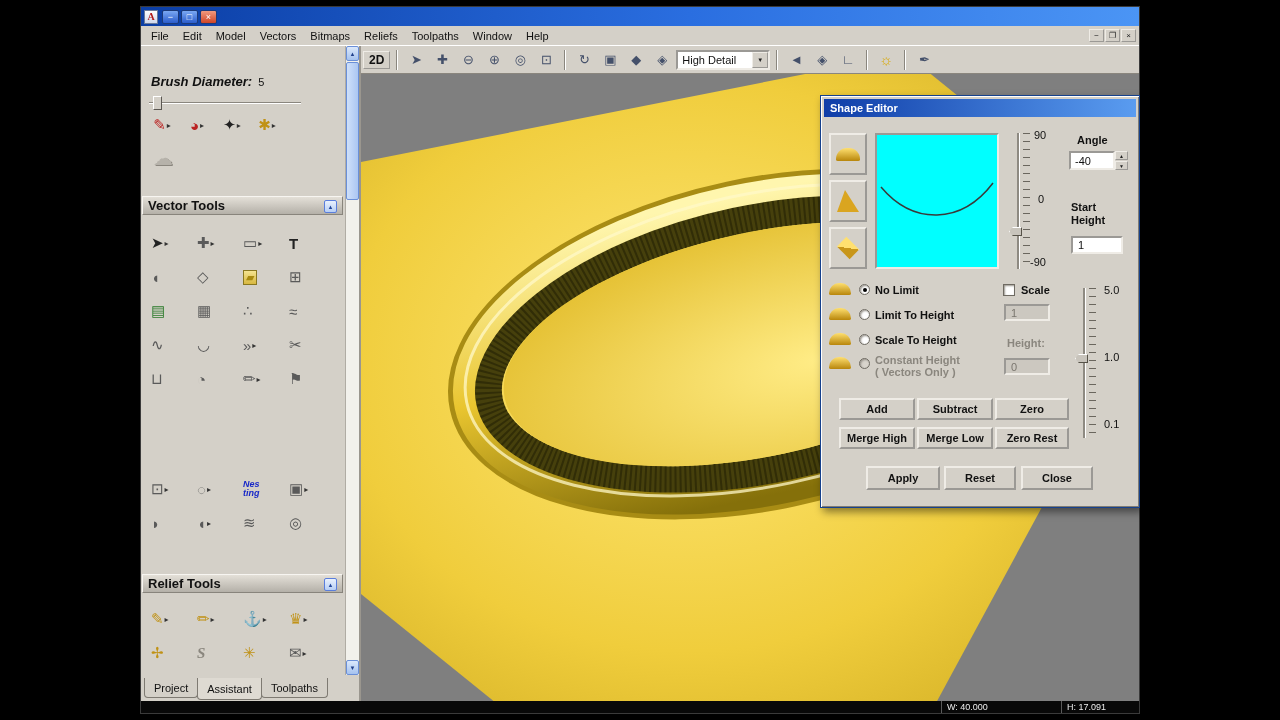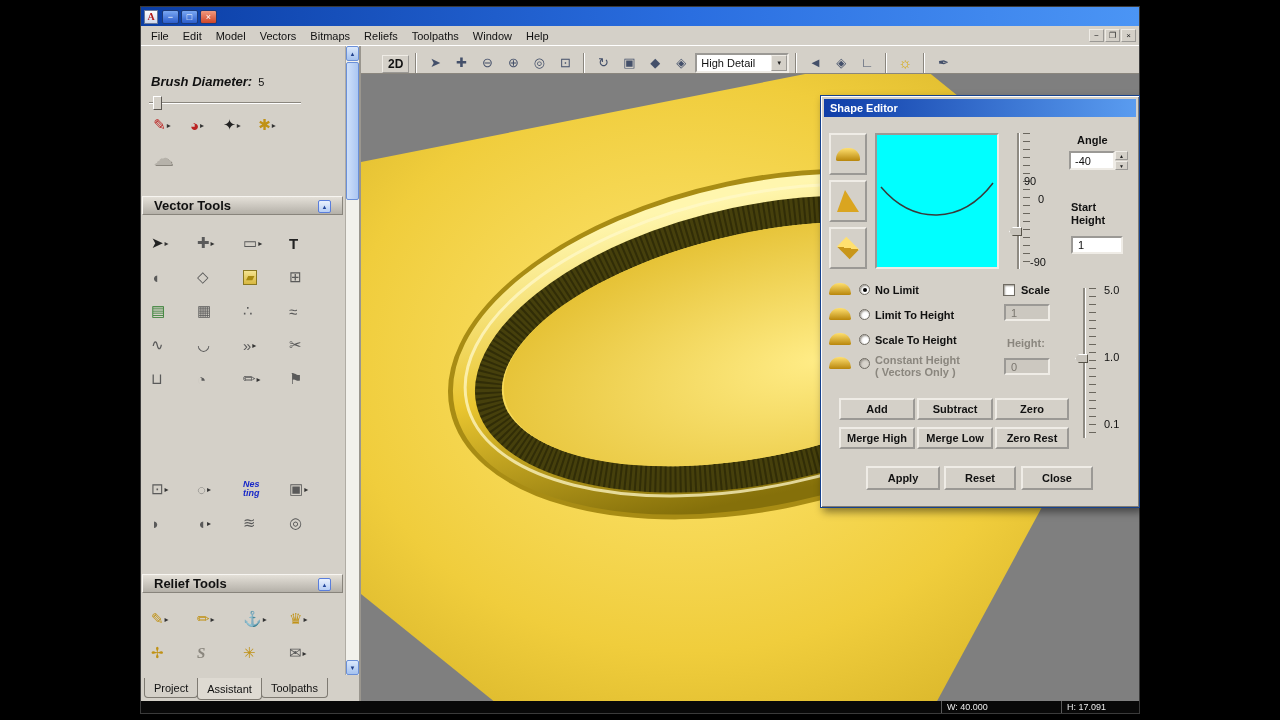--- a/index.html
+++ b/index.html
@@ -25,40 +25,40 @@
   .panel{width:220px;position:relative;background:#d4d0c8;border-right:2px solid #9a968e;flex:0 0 auto;}
   .brushrow{position:absolute;left:10px;top:28px;font:italic bold 13px "Liberation Serif",serif;color:#111;}
   .brushval{font-style:normal;font-family:"Liberation Sans",sans-serif;font-size:11px;font-weight:normal;margin-left:6px;}
   .hslider{position:absolute;left:8px;top:50px;width:152px;height:14px;}
   .htrack{position:absolute;left:0;right:0;top:6px;height:2px;background:#8a867e;border-bottom:1px solid #fff;}
   .hthumb{position:absolute;left:4px;top:0;width:9px;height:14px;background:#d4d0c8;border:1px solid;border-color:#fff #5c5852 #5c5852 #fff;}
   .toolrow{position:absolute;display:flex;gap:9px;}
   .tool{width:26px;height:26px;display:flex;align-items:center;justify-content:center;font-size:15px;color:#5a5a5a;}
   .fly{font-size:8px;color:#333;margin-left:1px;}
   .cloudic{position:absolute;left:12px;top:100px;font-size:20px;color:#b6b2aa;text-shadow:1px 1px 0 #8a867e;}
-  .sect{position:absolute;left:1px;right:16px;height:19px;background:linear-gradient(#e4e0d8,#b4b0a8);border:1px solid;border-color:#f7f5f1 #88847c #88847c #f7f5f1;display:flex;align-items:center;padding:0 11px;font:bold 13px "Liberation Serif",serif;color:#111;}
+  .sect{position:absolute;left:1px;right:16px;height:19px;background:linear-gradient(#e4e0d8,#b4b0a8);border:1px solid;border-color:#f7f5f1 #88847c #88847c #f7f5f1;display:flex;align-items:center;padding:0 5px;font:bold 13px "Liberation Serif",serif;color:#111;}
   .sect.two{height:34px;align-items:flex-start;padding-top:1px;line-height:15px;}
   .sect .sp{flex:1;}
   .hdrbtn{width:13px;height:13px;background:linear-gradient(#e9f1fd,#b7cef4);border:1px solid #5a7edc;border-radius:2px;color:#23479c;font-size:6px;display:flex;align-items:center;justify-content:center;margin-top:2px;}
   .tgrid{position:absolute;left:6px;display:grid;grid-template-columns:repeat(4,46px);grid-auto-rows:34px;}
   .cell{display:flex;align-items:center;justify-content:flex-start;padding-left:4px;font-size:15px;color:#5a5a5a;}
   .g{display:inline-block;}
   .c-red{color:#bb2222;} .c-green{color:#2a7a2a;} .c-gold{color:#c09216;} .c-dark{color:#222;}
   .c-yel{color:#a88a10;background:linear-gradient(#f4e390,#d8b840);border:1px solid #8a7820;padding:0 2px;font-size:11px;}
   .nesting{font:italic bold 9px "Liberation Sans",sans-serif;color:#1828c8;line-height:9px;}
   .tabs{position:absolute;left:3px;bottom:1px;display:flex;}
   .tab{height:20px;padding:0 9px;background:#d4d0c8;border:1px solid #7e7a72;border-top:none;border-radius:0 0 4px 4px;font-size:11px;display:flex;align-items:center;color:#111;margin-right:-1px;}
   .tab.active{background:#dedad2;height:22px;z-index:2;}
   .sb{position:absolute;right:0;top:0;bottom:26px;width:14px;background:#f2f1ec;border-left:1px solid #b0aca4;}
   .sbbtn{position:absolute;left:0;width:13px;height:15px;background:linear-gradient(#dbe8fb,#a5c2ef);border:1px solid #6a8fd8;border-radius:2px;color:#20408c;font-size:6px;display:flex;align-items:center;justify-content:center;}
   .sbthumb{position:absolute;left:0;top:16px;width:13px;height:138px;background:linear-gradient(90deg,#cfe0fa,#abc6f2);border:1px solid #6a8fd8;border-radius:2px;}
 
   
   .rightcol{flex:1;display:flex;flex-direction:column;min-width:0;}
-  .toolbar{height:28px;background:#d4d0c8;border-bottom:1px solid #8a867e;display:flex;align-items:flex-end;padding-left:21px;gap:2px;flex:0 0 auto;}
+  .toolbar{height:28px;background:#d4d0c8;border-bottom:1px solid #8a867e;display:flex;align-items:center;padding-left:2px;gap:2px;flex:0 0 auto;}
   .mode2d{border:1px outset #efece6;padding:1px 5px;font-weight:bold;font-size:12px;color:#111;background:#d4d0c8;}
   .vsep{width:2px;height:20px;border-left:1px solid #8a867e;border-right:1px solid #fff;margin:0 4px;}
   .tbico{width:24px;height:22px;display:flex;align-items:center;justify-content:center;font-size:13px;color:#44506a;}
   .tbico.bulb{color:#d8a800;font-size:15px;}
   .dd{width:94px;height:20px;background:#fff;border:2px inset #efece6;font-size:11px;display:flex;align-items:center;padding-left:4px;color:#111;}
   .ddbtn{width:16px;height:16px;margin-left:auto;background:#d4d0c8;border:1px outset #efece6;font-size:6px;display:flex;align-items:center;justify-content:center;color:#222;}
   .view{flex:1;position:relative;background:#7f7f7f;overflow:hidden;}
   .view svg{display:block;}
 
   
@@ -406,21 +406,21 @@
 
     <div class="preview">
       <svg width="120" height="132" viewBox="0 0 120 132">
         <path d="M 4 52 C 36 90, 84 90, 116 48" fill="none" stroke="#3a3a3a" stroke-width="1.5"></path>
       </svg>
     </div>
 
     <div class="vtrack" style="left:196px;top:37px;height:136px;"></div>
     <div class="vticks" style="left:202px;top:37px;height:136px;"></div>
     <div class="vthumb" style="left:188px;top:131px;"></div>
-    <span class="slbl" style="left:203px;top:33px;margin-top:46px;">90</span>
+    <span class="slbl" style="left:213px;top:33px;">90</span>
     <span class="slbl" style="left:217px;top:97px;">0</span>
     <span class="slbl" style="left:209px;top:160px;">-90</span>
 
     <span class="dlbl" style="left:256px;top:38px;">Angle</span>
     <div class="spin">
         <span>-40</span>
       </div>
     <div class="spinbtns">
       <span class="spb">▲</span>
       <span class="spb">▼</span>

